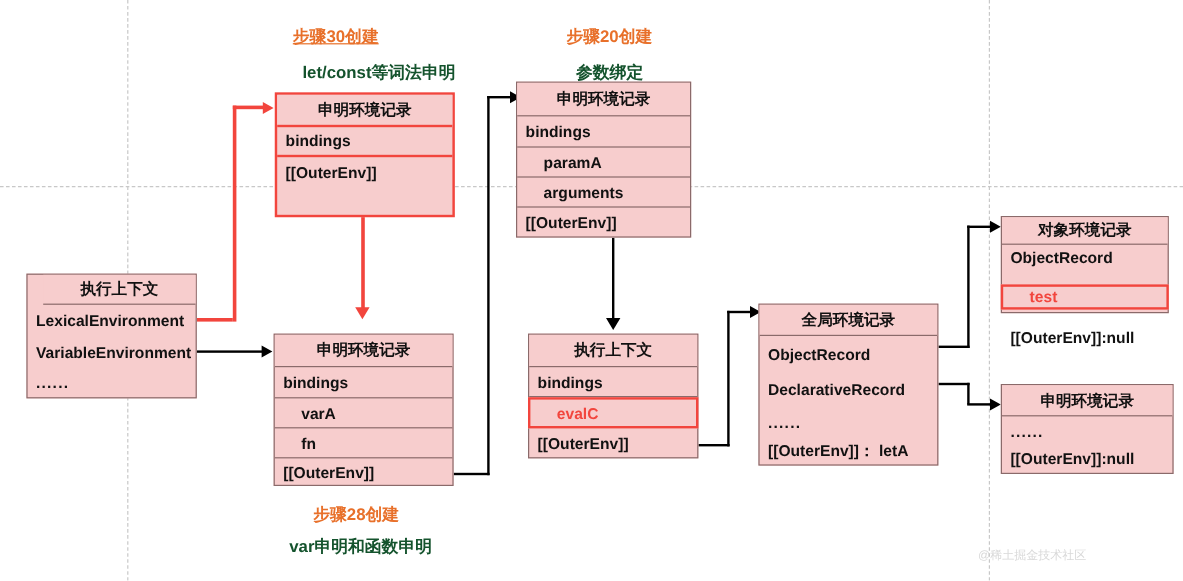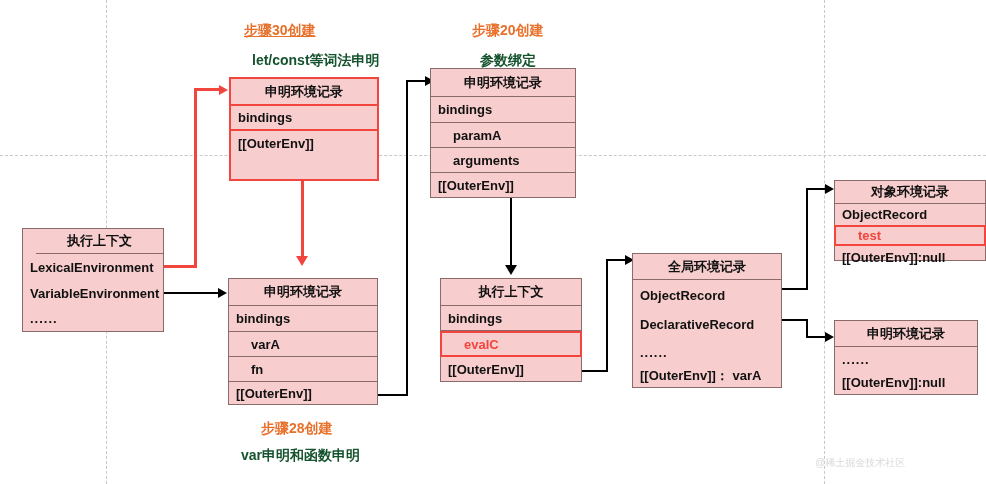--- a/index.html
+++ b/index.html
@@ -198,27 +198,27 @@
     <div class="row sep" style="height:25px;">bindings</div>
     <div class="row boxed-red" style="height:26px; margin:0 -1px;">evalC</div>
     <div class="row" style="height:24px;">[[OuterEnv]]</div>
   </div>
 
   <div class="box" style="left:632px; top:253px; width:150px; height:135px;">
     <div class="row header" style="height:26px;">全局环境记录</div>
     <div class="row" style="height:30px;">ObjectRecord</div>
     <div class="row" style="height:29px;">DeclarativeRecord</div>
     <div class="row dots" style="height:26px;">......</div>
-    <div class="row" style="height:22px;">[[OuterEnv]]： varA</div>
-  </div>
-
-  <div class="box" style="left:834px; top:180px; width:152px; height:81px;">
+    <div class="row" style="height:22px;">[[OuterEnv]]： letA</div>
+  </div>
+
+  <div class="box" style="left:834px; top:180px; width:140px; height:81px;">
     <div class="row header" style="height:23px;">对象环境记录</div>
     <div class="row" style="height:21px;">ObjectRecord</div>
-    <div class="row boxed-red" style="height:21px; margin:0 -1px;">test</div>
+    <div class="row boxed-red" style="height:21px; margin:12px -1px;">test</div>
     <div class="row" style="height:22px;">[[OuterEnv]]:null</div>
   </div>
 
   <div class="box" style="left:834px; top:320px; width:144px; height:75px;">
     <div class="row header" style="height:26px;">申明环境记录</div>
     <div class="row dots" style="height:24px;">......</div>
     <div class="row" style="height:23px;">[[OuterEnv]]:null</div>
   </div>
 
   <div class="watermark" style="left:815px; top:456px;">@稀土掘金技术社区</div>

